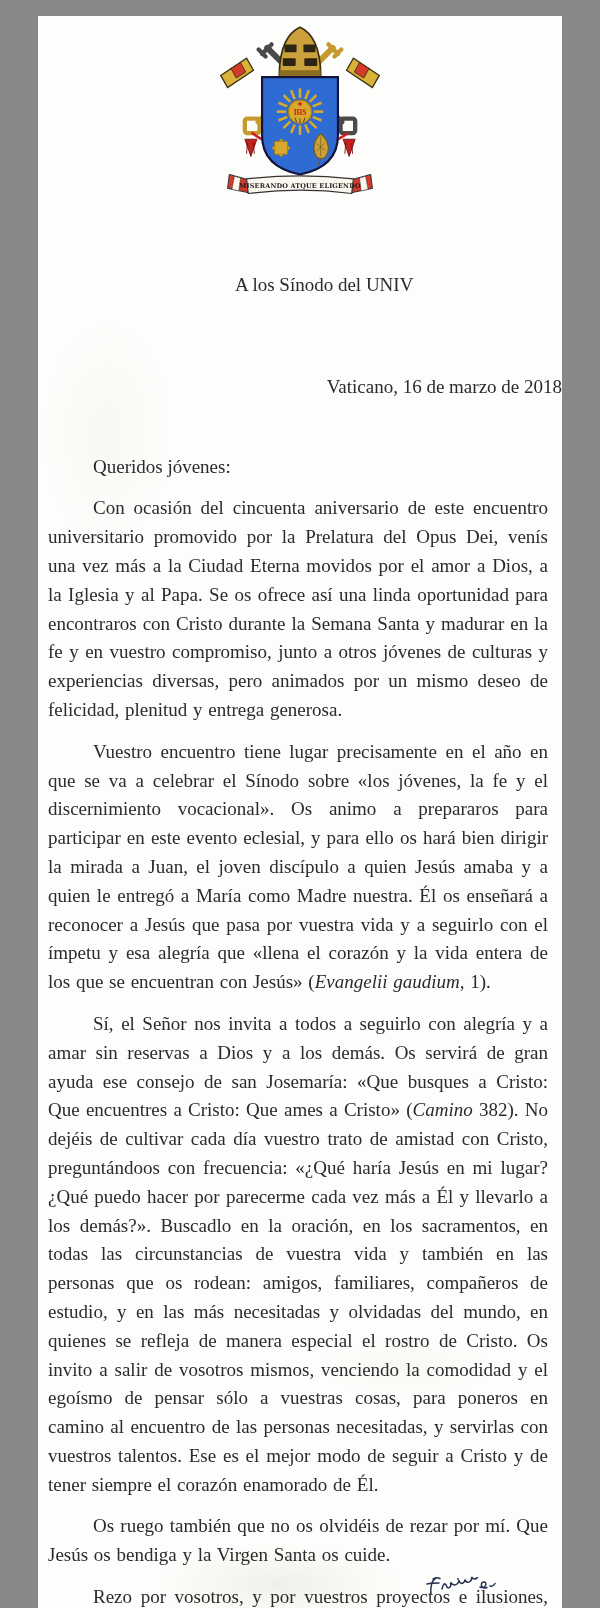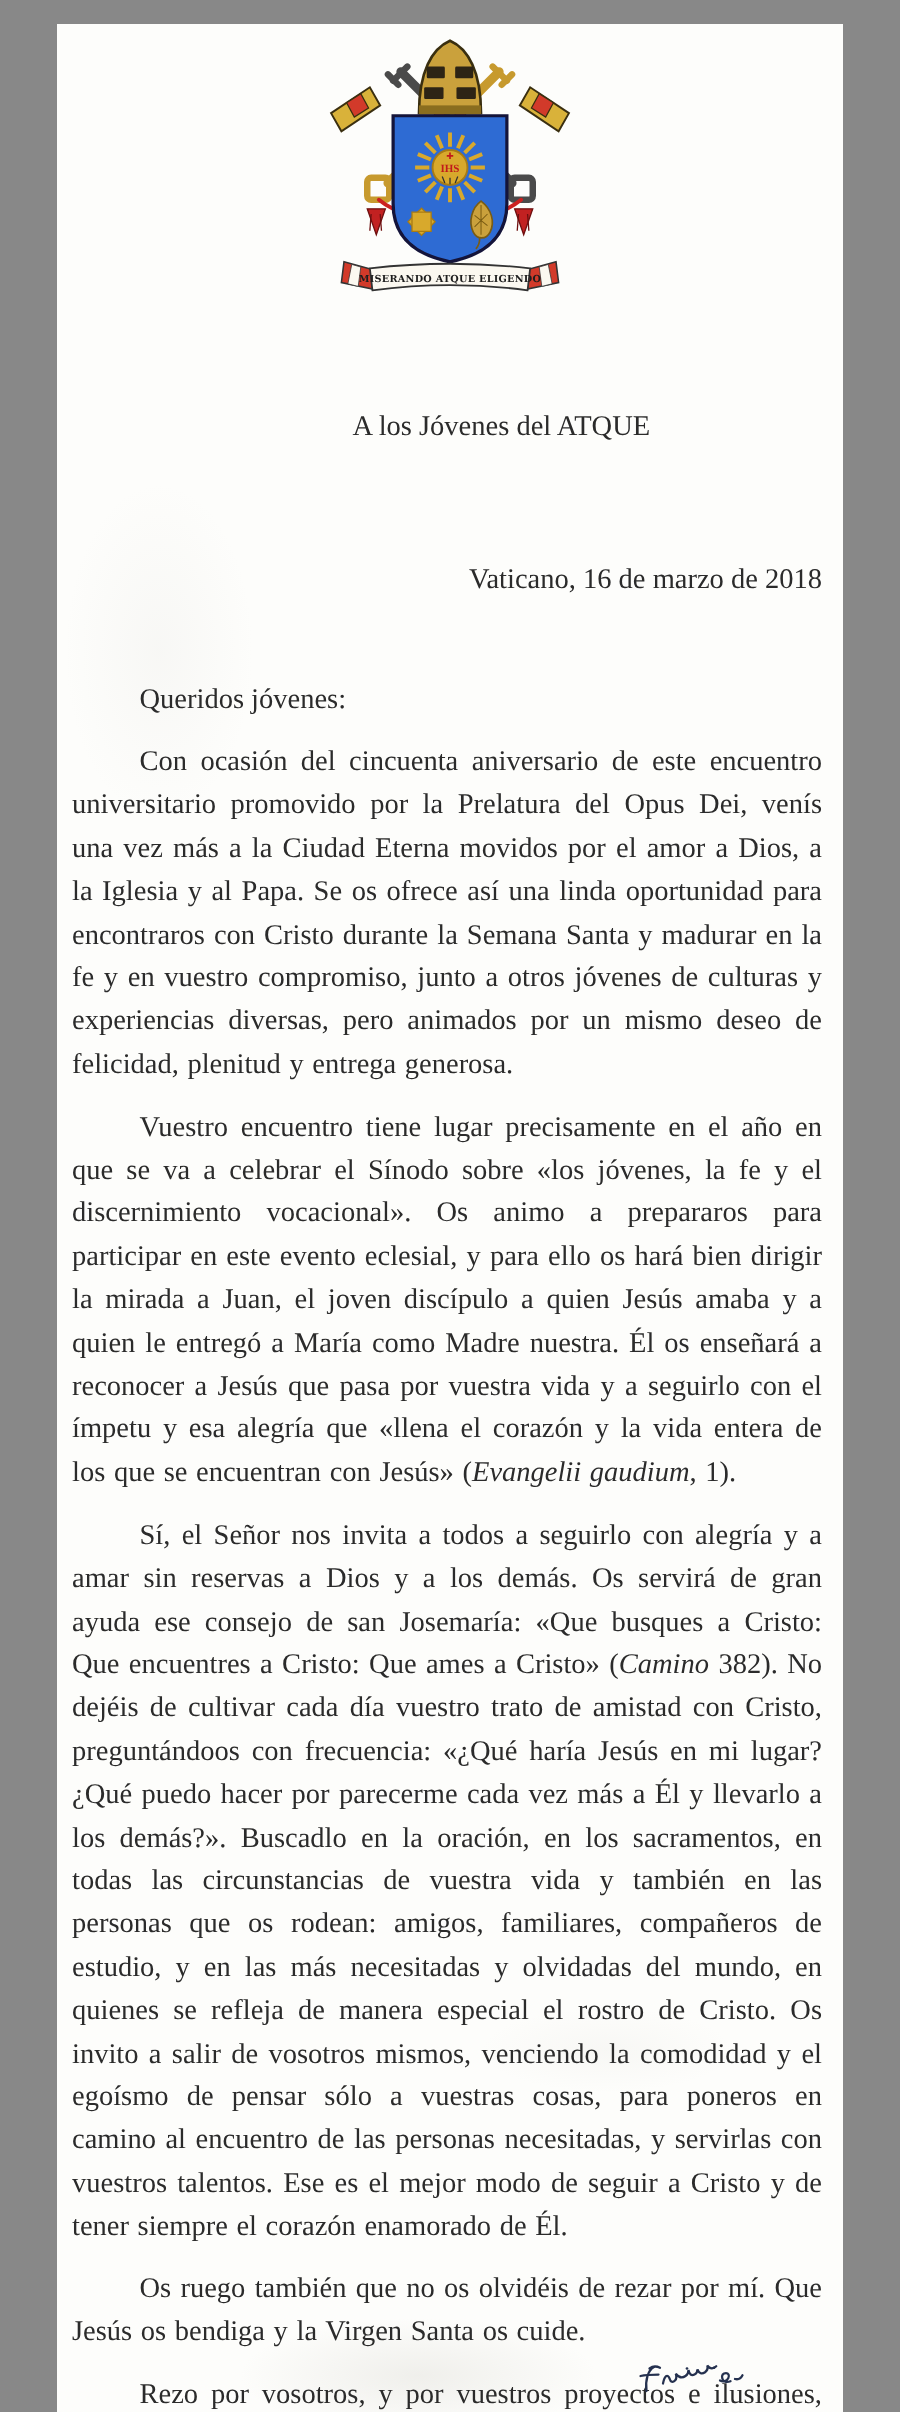--- a/index.html
+++ b/index.html
@@ -15,21 +15,21 @@
       radial-gradient(ellipse 90px 160px at 13% 26%, rgba(200,198,192,.10), transparent 70%),
       radial-gradient(ellipse 120px 40px at 70% 84%, rgba(200,198,190,.10), transparent 70%);
     overflow: hidden;
     font-family: "Liberation Serif", "DejaVu Serif", serif;
     color: #2b2b2b;
     font-size: 19px;
     line-height: 28.8px;
   }
   .crest { display: block; margin: 6px auto 0; }
   .recipient { margin: 68px 0 0 197px; }
-  .dateline { margin: 73px 0 0 0; text-align: right; padding-right: 14px; }
+  .dateline { margin: 73px 0 0 0; text-align: right; padding-right: 0; }
   .salutation { margin: 51px 0 0 10px; text-indent: 45px; }
   .letter-body { margin: 0 14px 0 10px; }
   .letter-body .para {
     margin: 13px 0 0 0;
     text-align: justify;
     text-indent: 45px;
     word-spacing: 1px;
   }
   .letter-body .para em { }
   .closing { margin: 16px 0 0 10px; text-indent: 45px; }
@@ -122,21 +122,21 @@
     <g>
       <polygon points="28,177 50,183 50,198 26,193" fill="#d23a2a" stroke="#333" stroke-width="1.2"></polygon>
       <polygon points="34,179 41,181 39,196 31,194" fill="#fbf8f0" stroke="#333" stroke-width="0.6"></polygon>
       <polygon points="192,177 170,183 170,198 194,193" fill="#d23a2a" stroke="#333" stroke-width="1.2"></polygon>
       <polygon points="186,179 179,181 181,196 189,194" fill="#fbf8f0" stroke="#333" stroke-width="0.6"></polygon>
       <path d="M48,182 Q110,175 172,182 L170,199 Q110,191 50,199 Z" fill="#fbf8f0" stroke="#333" stroke-width="1.4"></path>
       <text x="110" y="192.5" text-anchor="middle" font-size="7.5" font-weight="bold" letter-spacing="0.2" font-family="DejaVu Serif, serif" fill="#1d1d1d">MISERANDO ATQUE ELIGENDO</text>
     </g>
   </svg>
 
-  <div class="recipient">A los Jóvenes del ATQUE</div>
+  <div class="recipient">A los Sínodo del UNIV</div>
 
   <div class="dateline">Vaticano, 16 de marzo de 2018</div>
 
   <div class="salutation">Queridos jóvenes:</div>
 
   <div class="letter-body">
       <p class="para"><span>Con ocasión del cincuenta aniversario de este encuentro universitario promovido por la Prelatura del Opus Dei, venís una vez más a la Ciudad Eterna movidos por el amor a Dios, a la Iglesia y al Papa. Se os ofrece así una linda oportunidad para encontraros con Cristo durante la Semana Santa y madurar en la fe y en vuestro compromiso, junto a otros jóvenes de culturas y experiencias diversas, pero animados por un mismo deseo de felicidad, plenitud y entrega generosa.</span></p>
       <p class="para"><span>Vuestro encuentro tiene lugar precisamente en el año en que se va a celebrar el Sínodo sobre «los jóvenes, la fe y el discernimiento vocacional». Os animo a prepararos para participar en este evento eclesial, y para ello os hará bien dirigir la mirada a Juan, el joven discípulo a quien Jesús amaba y a quien le entregó a María como Madre nuestra. Él os enseñará a reconocer a Jesús que pasa por vuestra vida y a seguirlo con el ímpetu y esa alegría que «llena el corazón y la vida entera de los que se encuentran con Jesús» (</span><em>Evangelii gaudium</em><span>, 1).</span></p>
       <p class="para"><span>Sí, el Señor nos invita a todos a seguirlo con alegría y a amar sin reservas a Dios y a los demás. Os servirá de gran ayuda ese consejo de san Josemaría: «Que busques a Cristo: Que encuentres a Cristo: Que ames a Cristo» (</span><em>Camino</em><span> 382). No dejéis de cultivar cada día vuestro trato de amistad con Cristo, preguntándoos con frecuencia: «¿Qué haría Jesús en mi lugar? ¿Qué puedo hacer por parecerme cada vez más a Él y llevarlo a los demás?». Buscadlo en la oración, en los sacramentos, en todas las circunstancias de vuestra vida y también en las personas que os rodean: amigos, familiares, compañeros de estudio, y en las más necesitadas y olvidadas del mundo, en quienes se refleja de manera especial el rostro de Cristo. Os invito a salir de vosotros mismos, venciendo la comodidad y el egoísmo de pensar sólo a vuestras cosas, para poneros en camino al encuentro de las personas necesitadas, y servirlas con vuestros talentos. Ese es el mejor modo de seguir a Cristo y de tener siempre el corazón enamorado de Él.</span></p>
       <p class="para"><span>Os ruego también que no os olvidéis de rezar por mí. Que Jesús os bendiga y la Virgen Santa os cuide.</span></p>

